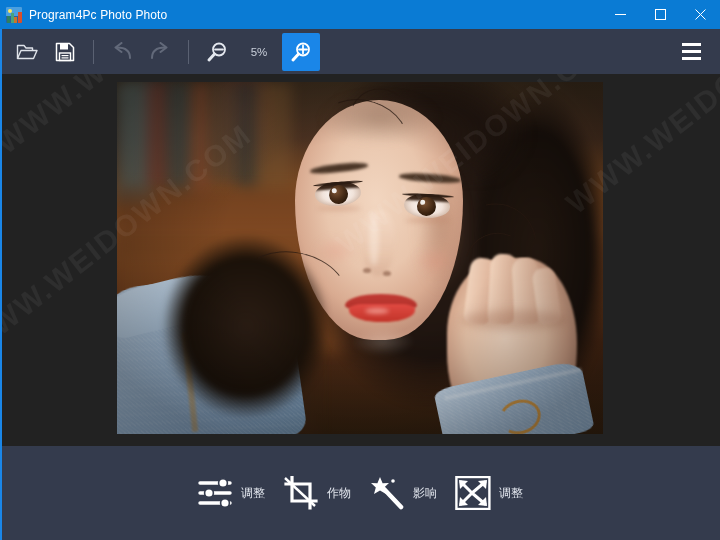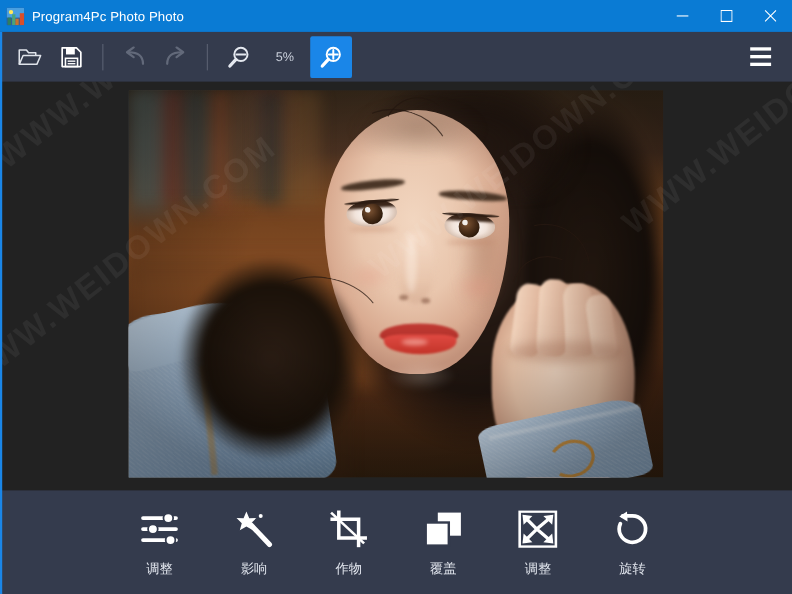--- a/index.html
+++ b/index.html
@@ -457,21 +457,21 @@
     justify-content: center;
     gap: 0px;
     flex: 0 0 auto;
     position: relative;
     z-index: 4;
   }
   .bb-item {
     width: 86px;
     height: 78px;
     display: flex;
-    flex-direction: column;
+    flex-direction: row;
     align-items: center;
     justify-content: center;
     gap: 8px;
   }
   .bb-icon {
     height: 40px;
     display: flex;
     align-items: center;
     justify-content: center;
   }
@@ -687,69 +687,51 @@
           <circle cx="12" cy="17" r="4.4" fill="#ffffff" stroke="#343b4d" stroke-width="1.6"></circle>
           <circle cx="28" cy="27" r="4.4" fill="#ffffff" stroke="#343b4d" stroke-width="1.6"></circle>
         </svg>
       </div>
       <div class="bb-label">调整</div>
     </div>
 
     <div class="bb-item">
       <div class="bb-icon">
         <svg width="36" height="34" viewBox="0 0 36 34">
+          <path d="M9 1 V25 H33" stroke="#ffffff" stroke-width="3.2" fill="none" stroke-linecap="square"></path>
+          <path d="M3 8 H27 V32" stroke="#ffffff" stroke-width="3.2" fill="none" stroke-linecap="square"></path>
+          <path d="M2 2 L32 30" stroke="#ffffff" stroke-width="2.4"></path>
+        </svg>
+      </div>
+      <div class="bb-label">作物</div>
+    </div>
+
+    <div class="bb-item">
+      <div class="bb-icon">
+        <svg width="36" height="34" viewBox="0 0 36 34">
           <path d="M11 1 L13.6 7.2 L20 7 L15.2 11.6 L17 18 L11 14.6 L5 18 L6.8 11.6 L2 7 L8.4 7.2 Z" fill="#ffffff"></path>
           <path d="M15 13 L32 31" stroke="#ffffff" stroke-width="4.6" stroke-linecap="round"></path>
           <circle cx="24" cy="5" r="1.8" fill="#ffffff"></circle>
         </svg>
       </div>
       <div class="bb-label">影响</div>
     </div>
 
-    <div class="bb-item">
-      <div class="bb-icon">
-        <svg width="36" height="34" viewBox="0 0 36 34">
-          <path d="M9 1 V25 H33" stroke="#ffffff" stroke-width="3.2" fill="none" stroke-linecap="square"></path>
-          <path d="M3 8 H27 V32" stroke="#ffffff" stroke-width="3.2" fill="none" stroke-linecap="square"></path>
-          <path d="M2 2 L32 30" stroke="#ffffff" stroke-width="2.4"></path>
-        </svg>
-      </div>
-      <div class="bb-label">作物</div>
-    </div>
-
-    <div class="bb-item">
-      <div class="bb-icon">
-        <svg width="36" height="34" viewBox="0 0 36 34">
-          <rect x="13" y="2" width="21" height="21" fill="#ffffff"></rect>
-          <rect x="2" y="11" width="21" height="21" fill="#ffffff" stroke="#343b4d" stroke-width="2.2"></rect>
-        </svg>
-      </div>
-      <div class="bb-label">覆盖</div>
-    </div>
 
     <div class="bb-item">
       <div class="bb-icon">
         <svg width="36" height="34" viewBox="0 0 36 34">
           <rect x="1.4" y="1" width="33" height="32" fill="none" stroke="#ffffff" stroke-width="2.4"></rect>
           <path d="M17 17 L6 6 M17 17 L30 6 M17 17 L6 28 M17 17 L30 28" stroke="#ffffff" stroke-width="3" stroke-linecap="round"></path>
           <path d="M4 4 L13 5 L5 13 Z" fill="#ffffff"></path>
           <path d="M32 4 L23 5 L31 13 Z" fill="#ffffff"></path>
           <path d="M4 30 L13 29 L5 21 Z" fill="#ffffff"></path>
           <path d="M32 30 L23 29 L31 21 Z" fill="#ffffff"></path>
         </svg>
       </div>
       <div class="bb-label">调整</div>
     </div>
 
-    <div class="bb-item">
-      <div class="bb-icon">
-        <svg width="36" height="34" viewBox="0 0 36 34">
-          <path d="M7 12 A12 12 0 1 0 18 5 L9 5" fill="none" stroke="#ffffff" stroke-width="3.4" stroke-linecap="round"></path>
-          <path d="M13 1 L6 5.5 L13.5 10" fill="#ffffff"></path>
-        </svg>
-      </div>
-      <div class="bb-label">旋转</div>
-    </div>
 
   </div>
 
   <div class="left-edge"></div>
 </div>
 
 </body></html>

